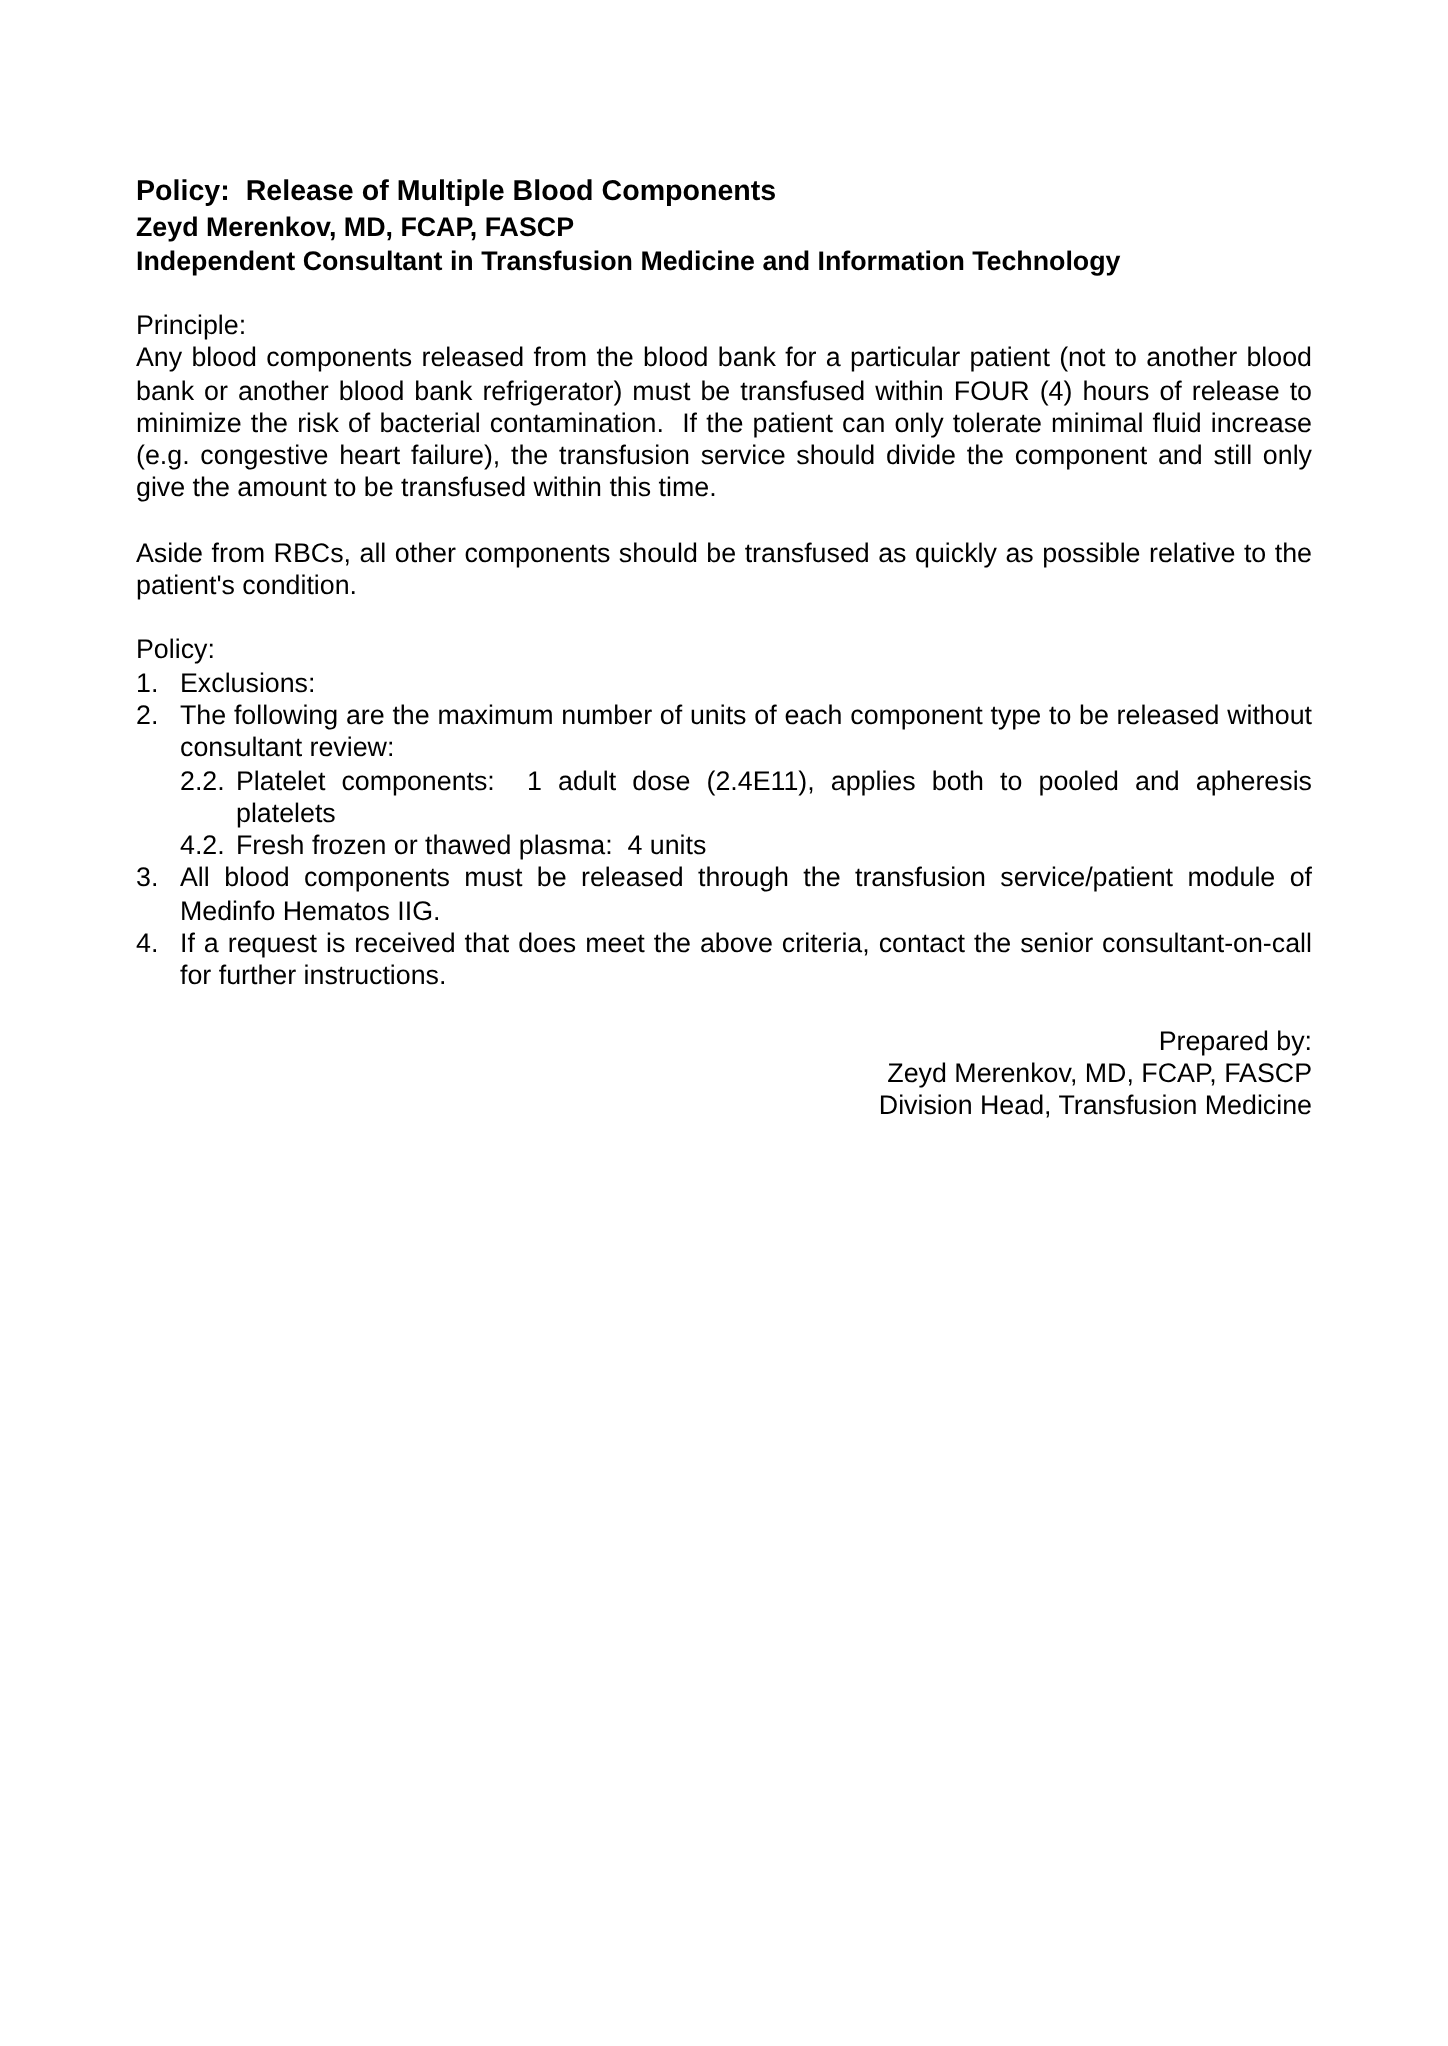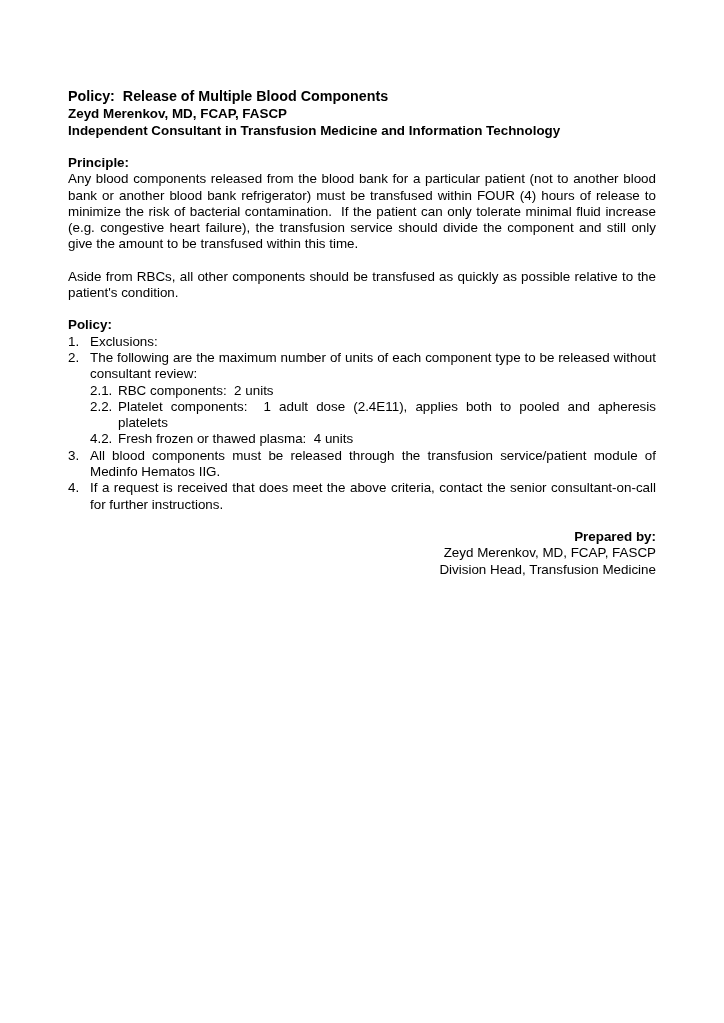--- a/index.html
+++ b/index.html
@@ -28,21 +28,21 @@
     font-size: 14.3px;
     font-weight: bold;
     line-height: 17px;
   }
   .doc-subline {
     font-weight: bold;
     line-height: 17px;
   }
   .doc-header { margin-bottom: 16px; }
   .section-heading {
-    font-weight: bold;
+    font-weight: normal;
   }
   .para {
     text-align: justify;
     margin: 0 0 16px 0;
   }
   .list { margin: 0; }
   .li {
     position: relative;
     text-align: justify;
   }
@@ -78,24 +78,20 @@
         <div class="li li1">
           <span class="num">1.</span>
           <span>Exclusions:</span>
         </div>
 
         <div class="li li1">
           <span class="num">2.</span>
           <span>The following are the maximum number of units of each component type to be released without consultant review:</span>
         </div>
         <div class="li li2">
-          <span class="num">2.1.</span>
-          <span>RBC components:&nbsp; 2 units</span>
-        </div>
-        <div class="li li2">
           <span class="num">2.2.</span>
           <span>Platelet components:&nbsp; 1 adult dose (2.4E11), applies both to pooled and apheresis platelets</span>
         </div>
         <div class="li li2">
           <span class="num">4.2.</span>
           <span>Fresh frozen or thawed plasma:&nbsp; 4 units</span>
         </div>
 
         <div class="li li1">
           <span class="num">3.</span>

